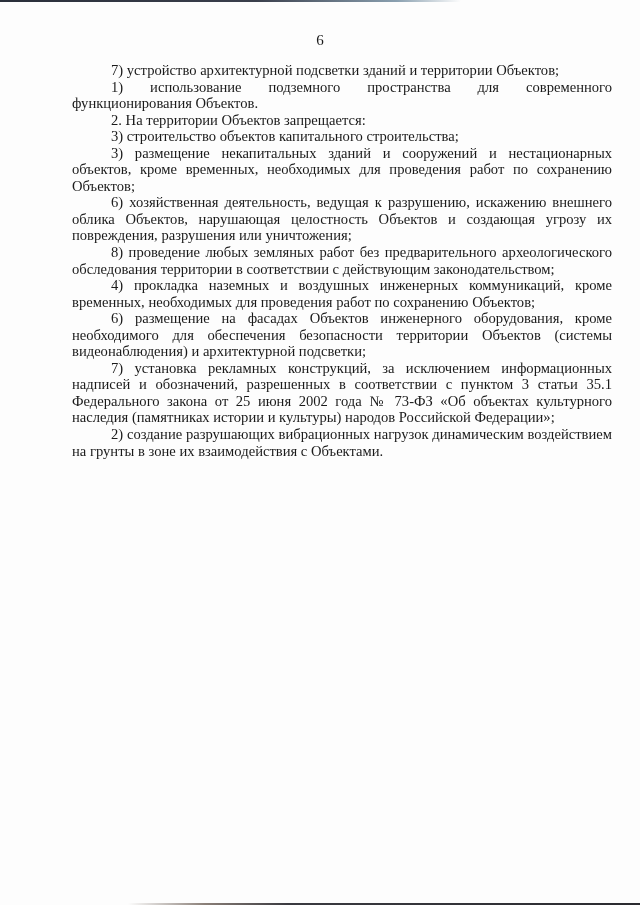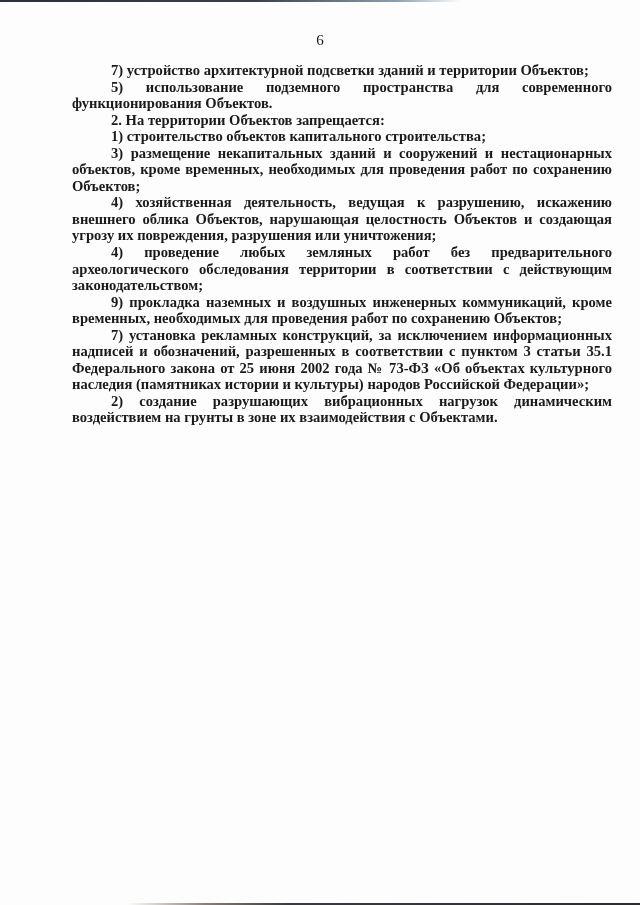--- a/index.html
+++ b/index.html
@@ -50,38 +50,38 @@
       left: 72px;
       top: 62px;
       width: 540px;
       font-size: 14.6px;
       line-height: 16.55px;
     }
     .para {
       margin: 0;
       text-align: justify;
       text-indent: 39px;
-      font-weight: bold;
     }
   </style>
 </head>
 <body>
 
 <div class="page">
   <div class="scan-edge-top"></div>
 
   <div class="page-number">6</div>
 
   <div class="content">
     <p class="para">7) устройство архитектурной подсветки зданий и территории Объектов;</p>
-    <p class="para">5) использование подземного пространства для современного функционирования Объектов.</p>
+    <p class="para">1) использование подземного пространства для современного функционирования Объектов.</p>
     <p class="para">2. На территории Объектов запрещается:</p>
-    <p class="para">1) строительство объектов капитального строительства;</p>
+    <p class="para">3) строительство объектов капитального строительства;</p>
     <p class="para">3) размещение некапитальных зданий и сооружений и нестационарных объектов, кроме временных, необходимых для проведения работ по сохранению Объектов;</p>
-    <p class="para">4) хозяйственная деятельность, ведущая к разрушению, искажению внешнего облика Объектов, нарушающая целостность Объектов и создающая угрозу их повреждения, разрушения или уничтожения;</p>
-    <p class="para">4) проведение любых земляных работ без предварительного археологического обследования территории в соответствии с действующим законодательством;</p>
-    <p class="para">9) прокладка наземных и воздушных инженерных коммуникаций, кроме временных, необходимых для проведения работ по сохранению Объектов;</p>
+    <p class="para">6) хозяйственная деятельность, ведущая к разрушению, искажению внешнего облика Объектов, нарушающая целостность Объектов и создающая угрозу их повреждения, разрушения или уничтожения;</p>
+    <p class="para">8) проведение любых земляных работ без предварительного археологического обследования территории в соответствии с действующим законодательством;</p>
+    <p class="para">4) прокладка наземных и воздушных инженерных коммуникаций, кроме временных, необходимых для проведения работ по сохранению Объектов;</p>
+    <p class="para">6) размещение на фасадах Объектов инженерного оборудования, кроме необходимого для обеспечения безопасности территории Объектов (системы видеонаблюдения) и архитектурной подсветки;</p>
     <p class="para">7) установка рекламных конструкций, за исключением информационных надписей и обозначений, разрешенных в соответствии с пунктом 3 статьи 35.1 Федерального закона от 25 июня 2002 года № 73-ФЗ «Об объектах культурного наследия (памятниках истории и культуры) народов Российской Федерации»;</p>
     <p class="para">2) создание разрушающих вибрационных нагрузок динамическим воздействием на грунты в зоне их взаимодействия с Объектами.</p>
   </div>
 
   <div class="scan-edge-bottom"></div>
 </div>
 
 </body></html>

